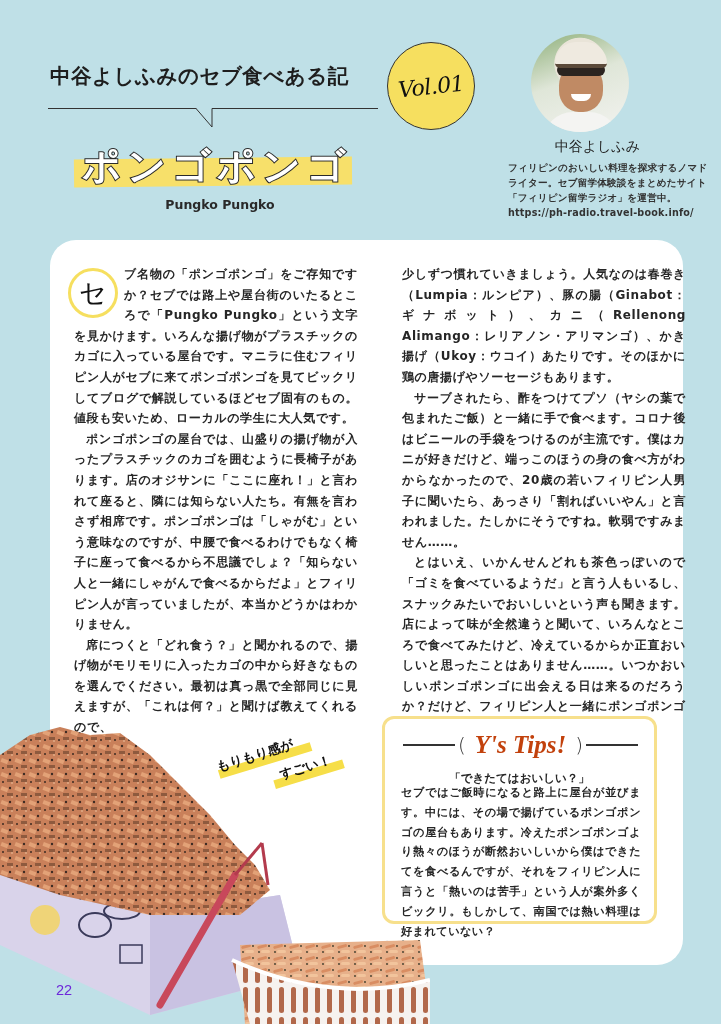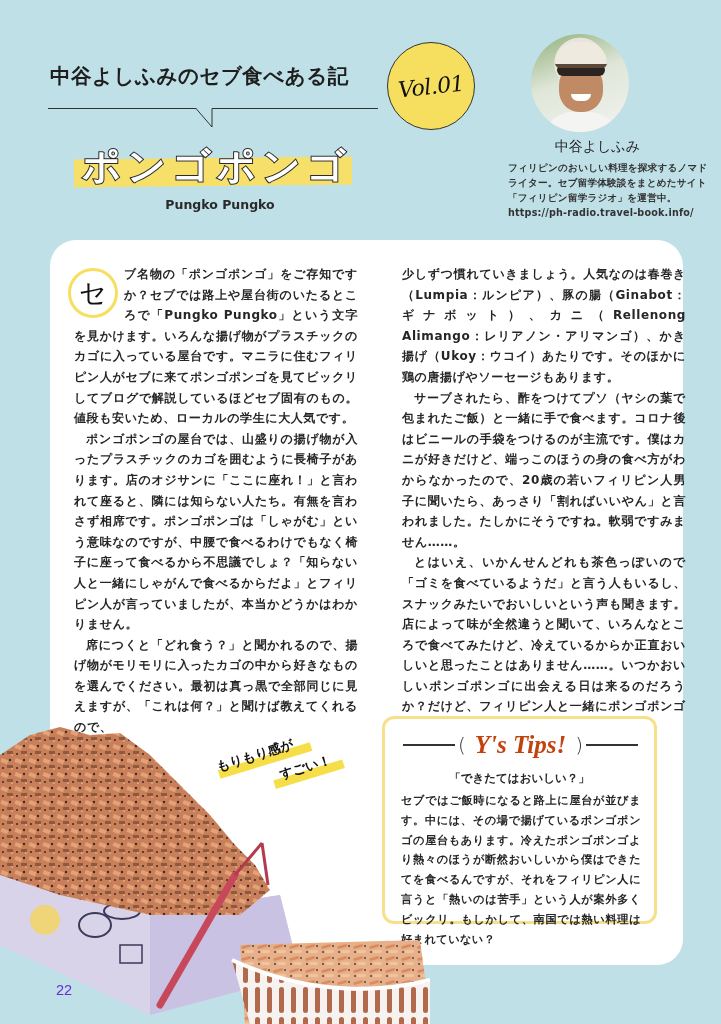--- a/index.html
+++ b/index.html
@@ -102,21 +102,20 @@
   .tips-paren { font-size: 20px; color: #333; font-weight: 300; padding: 0 3px; line-height: 24px; }
   .tips-title { font-size: 25px; font-weight: bold; font-style: italic; color: #c2410c; padding: 0 6px; white-space: nowrap; font-family: Liberation Serif, serif; }
   .tips-sub {
     position: absolute; left: 0; top: 52px; width: 100%; text-align: center;
     font-size: 11.5px; font-weight: bold; color: #262626;
   }
   .tips-body {
     position: absolute; left: 16px; top: 64px; width: 240px;
     font-size: 11.2px; font-weight: bold; line-height: 19.8px; color: #262626; letter-spacing: 0.4px;
     text-align: justify;
-    margin-top: 8px;
   }
 
   
   .food-illustration { position: absolute; left: 0; top: 715px; width: 430px; height: 309px; }
   .callout { position: absolute; left: 210px; top: 758px; width: 140px; height: 70px; transform: rotate(-17deg); transform-origin: left top; }
   .callout .hl1 { position: absolute; left: 4px; top: 14px; width: 96px; height: 9px; background: #f6de48; }
   .callout .hl2 { position: absolute; left: 54px; top: 40px; width: 72px; height: 9px; background: #f6de48; }
   .callout .t1 { position: absolute; left: 4px; top: 2px; font-size: 13px; font-weight: bold; color: #111; white-space: nowrap; }
   .callout .t2 { position: absolute; left: 62px; top: 28px; font-size: 13px; font-weight: bold; color: #111; white-space: nowrap; }
 

